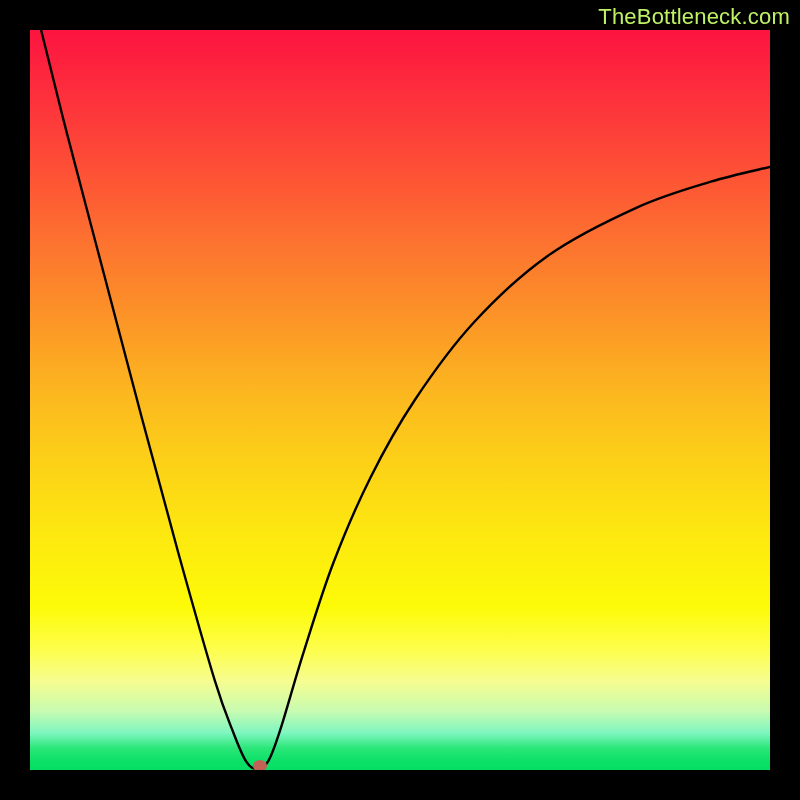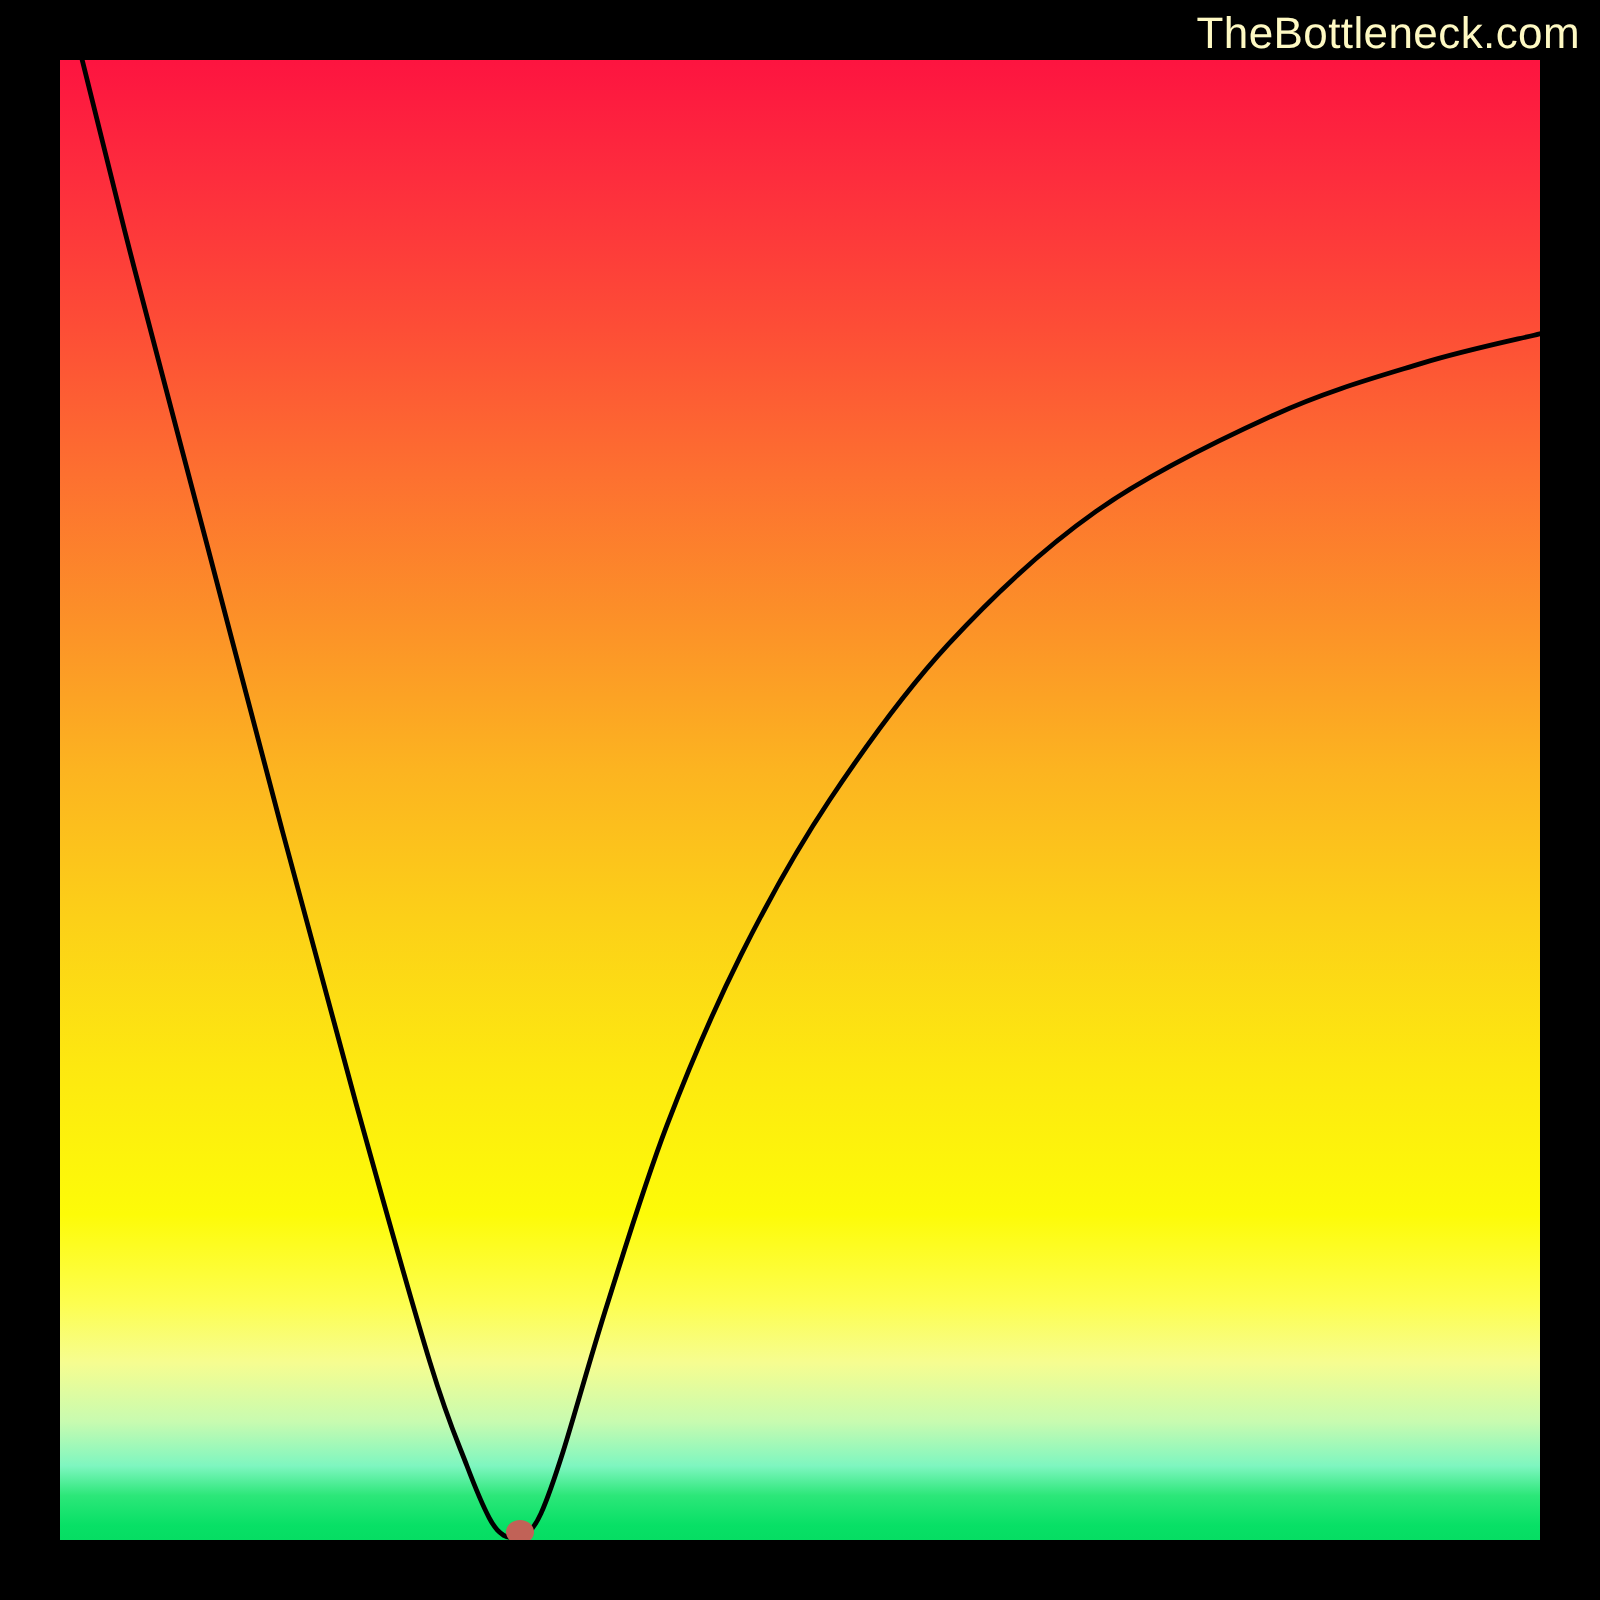--- a/index.html
+++ b/index.html
@@ -14,21 +14,21 @@
   .frame {
     position: relative;
     width: 800px;
     height: 800px;
     background: #000;
   }
   .watermark {
     position: absolute;
     top: 4px;
     right: 10px;
-    color: #fef9c3;
+    color: #bef264;
     font-size: 22px;
     font-weight: 500;
     letter-spacing: 0.2px;
     z-index: 10;
   }
   .plot-area {
     position: absolute;
     left: 30px;
     top: 30px;
     width: 740px;

